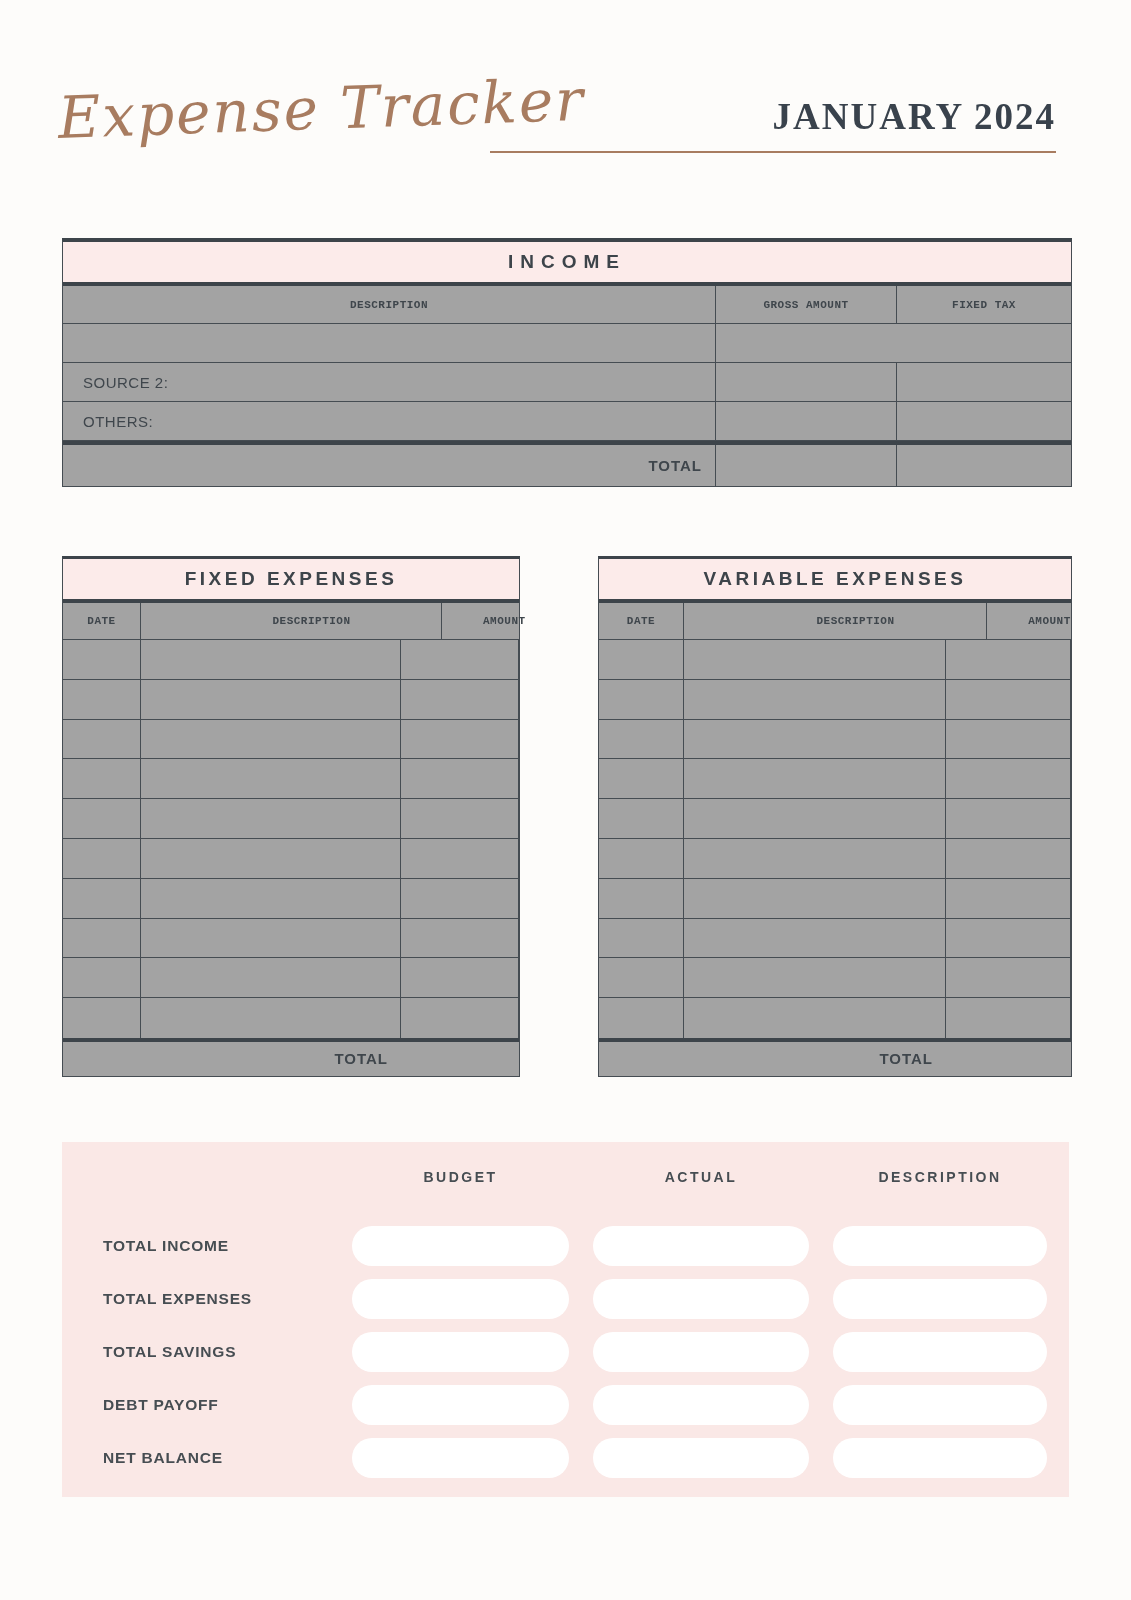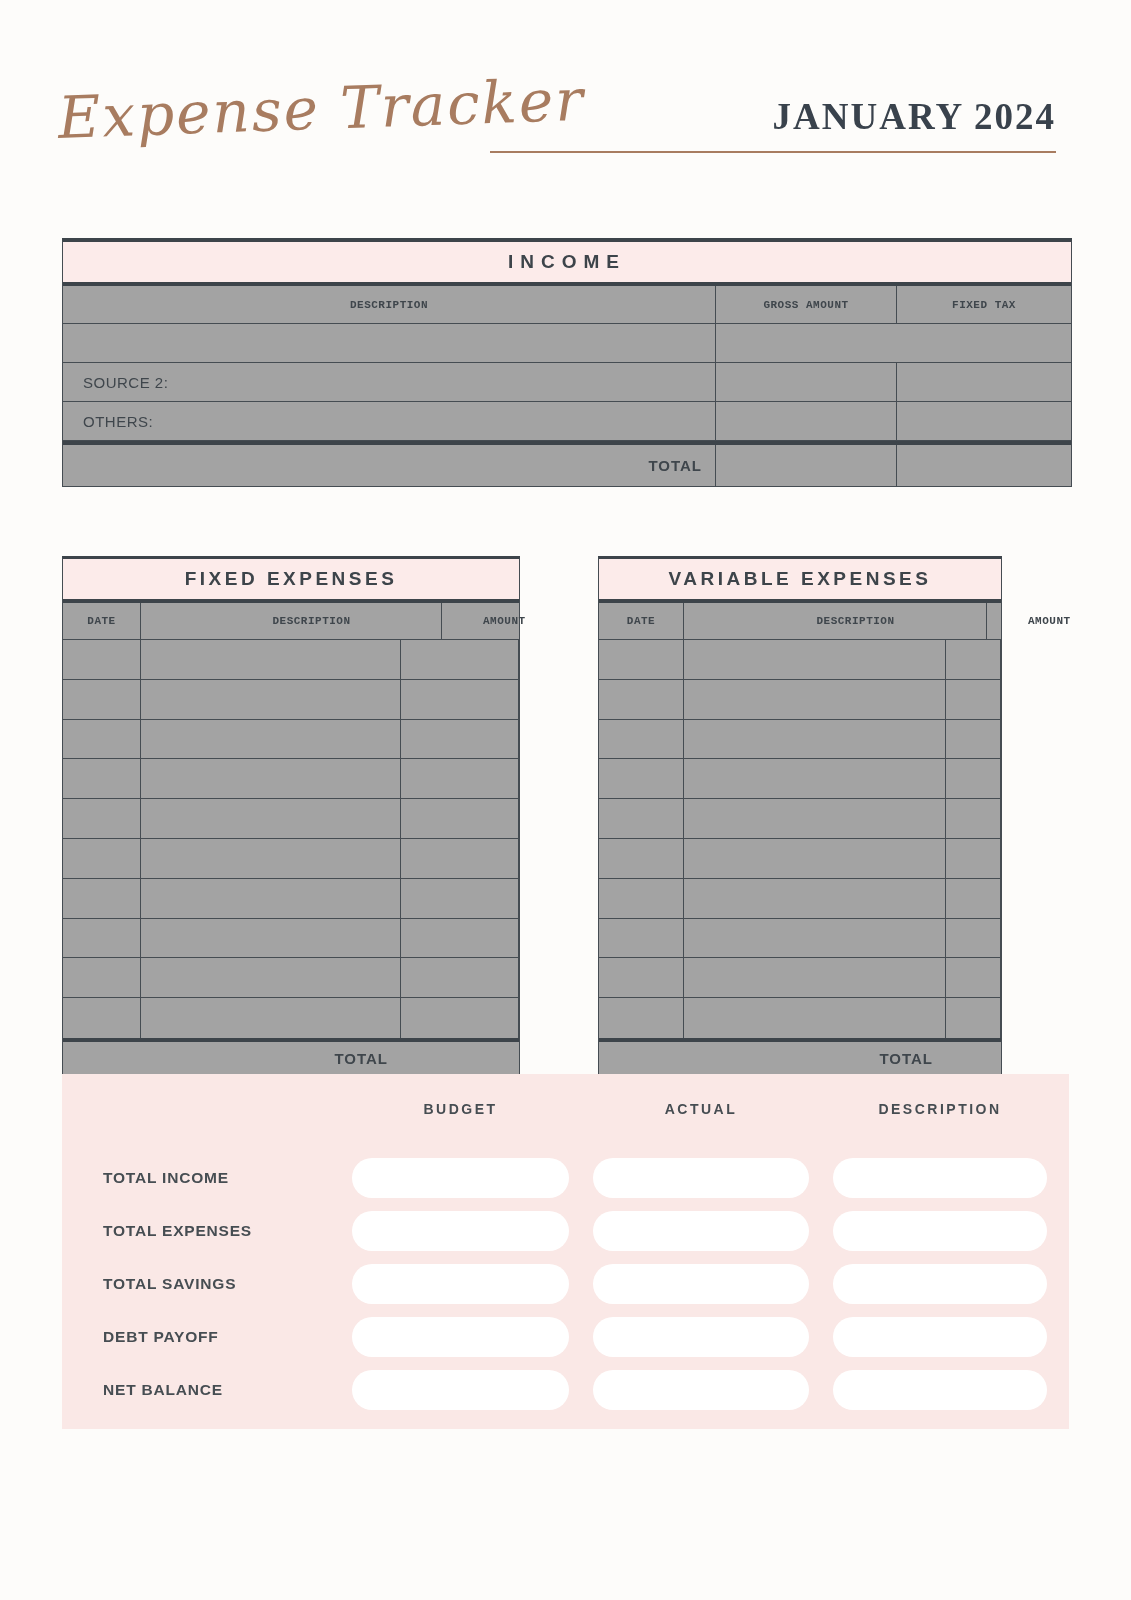--- a/index.html
+++ b/index.html
@@ -56,26 +56,26 @@
 
   
   .exp{top:556px;border-top:3px solid var(--border-thick);}
   .exp .tbl-title{height:44px;letter-spacing:3.5px;}
   .exp .colhead{height:37px;gap:41px;}
   .exp-row{display:grid;height:39.8px;border-bottom:1.4px solid var(--border-dark);}
   .exp-rows .exp-row:last-child{border-bottom:none;}
   .exp .total-row{height:38px;}
   .fixed{left:62px;width:458px;}
   .fixed .row,.fixed .exp-row{grid-template-columns:78px 260px 1fr;}
-  .variable{left:598px;width:404px;}
+  .variable{left:598px;width:474px;}
   .variable .row,.variable .exp-row{grid-template-columns:85px 262px 1fr;}
 
   
   .summary{
-    position:absolute;left:62px;top:1074px;width:1007px;height:355px;
+    position:absolute;left:62px;top:1142px;width:1007px;height:355px;
     background:var(--accent-pink);
     padding:20px 0 0 41px;
   }
   .sum-grid{display:grid;grid-template-columns:225px 217px 216px 214px;column-gap:24px;row-gap:13px;align-items:center;}
   .sum-head{height:30px;margin-bottom:21px;display:flex;align-items:center;justify-content:center;
     font-weight:700;font-size:14px;letter-spacing:2.5px;color:#464d52;}
   .sum-label{font-weight:700;font-size:15.5px;letter-spacing:0.8px;color:#464d52;}
   .pill{height:40px;background:#ffffff;border-radius:20px;}
 </style>
 </head>

